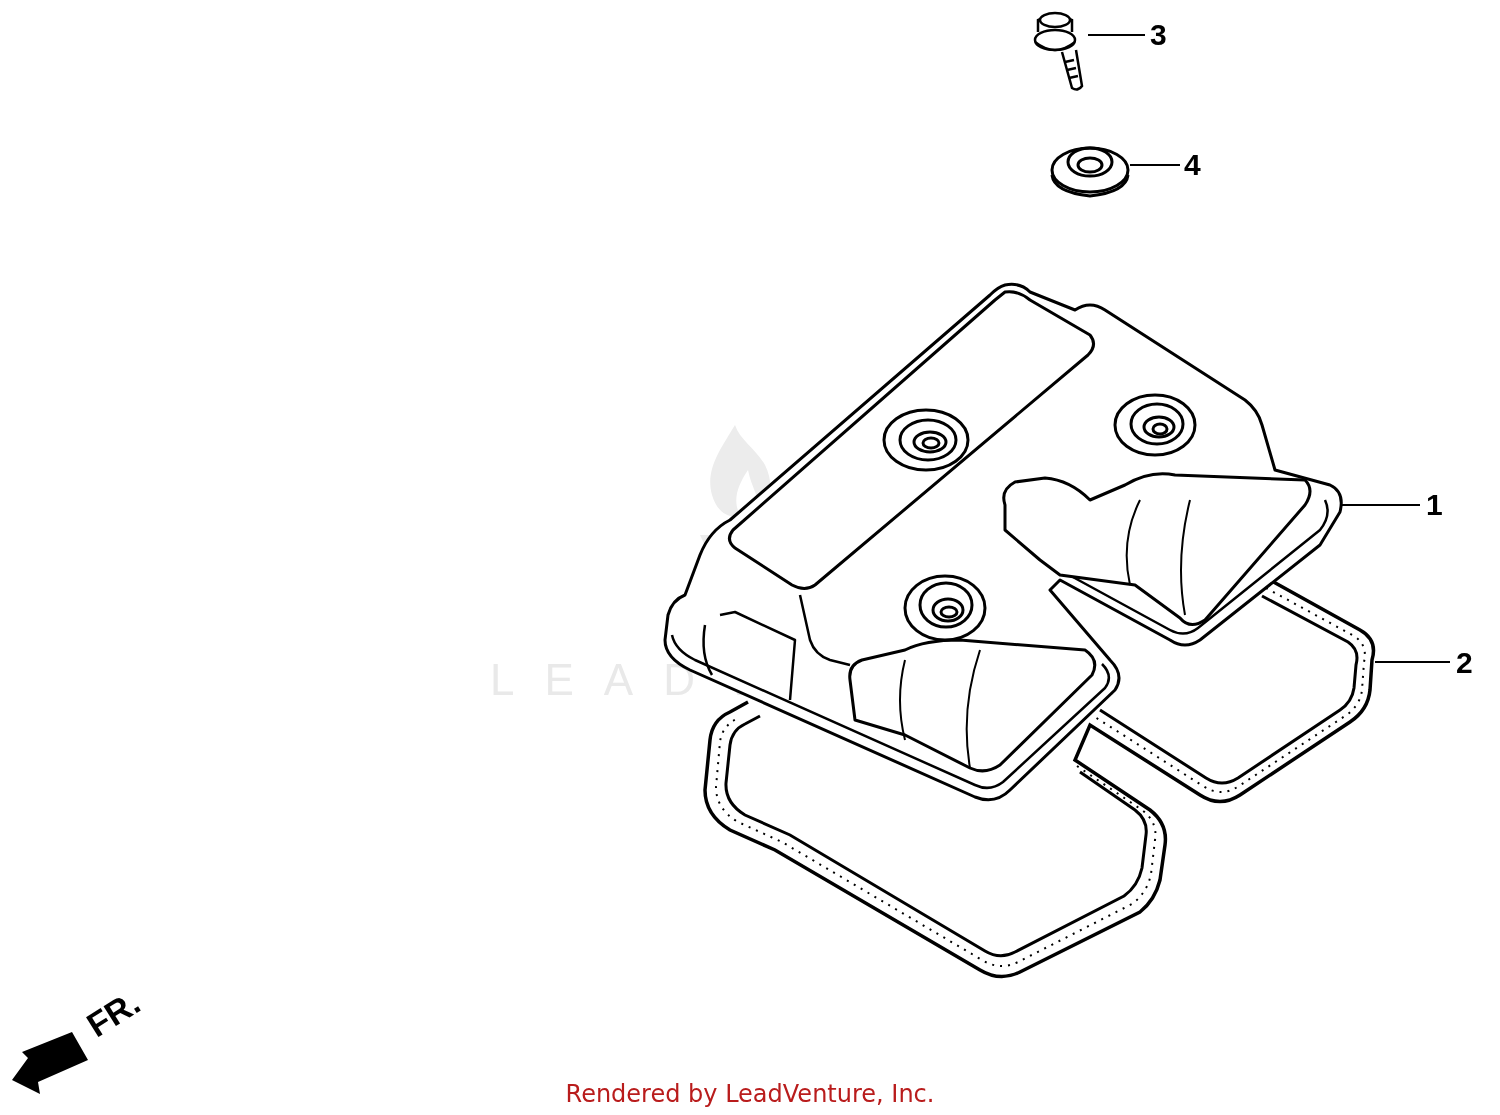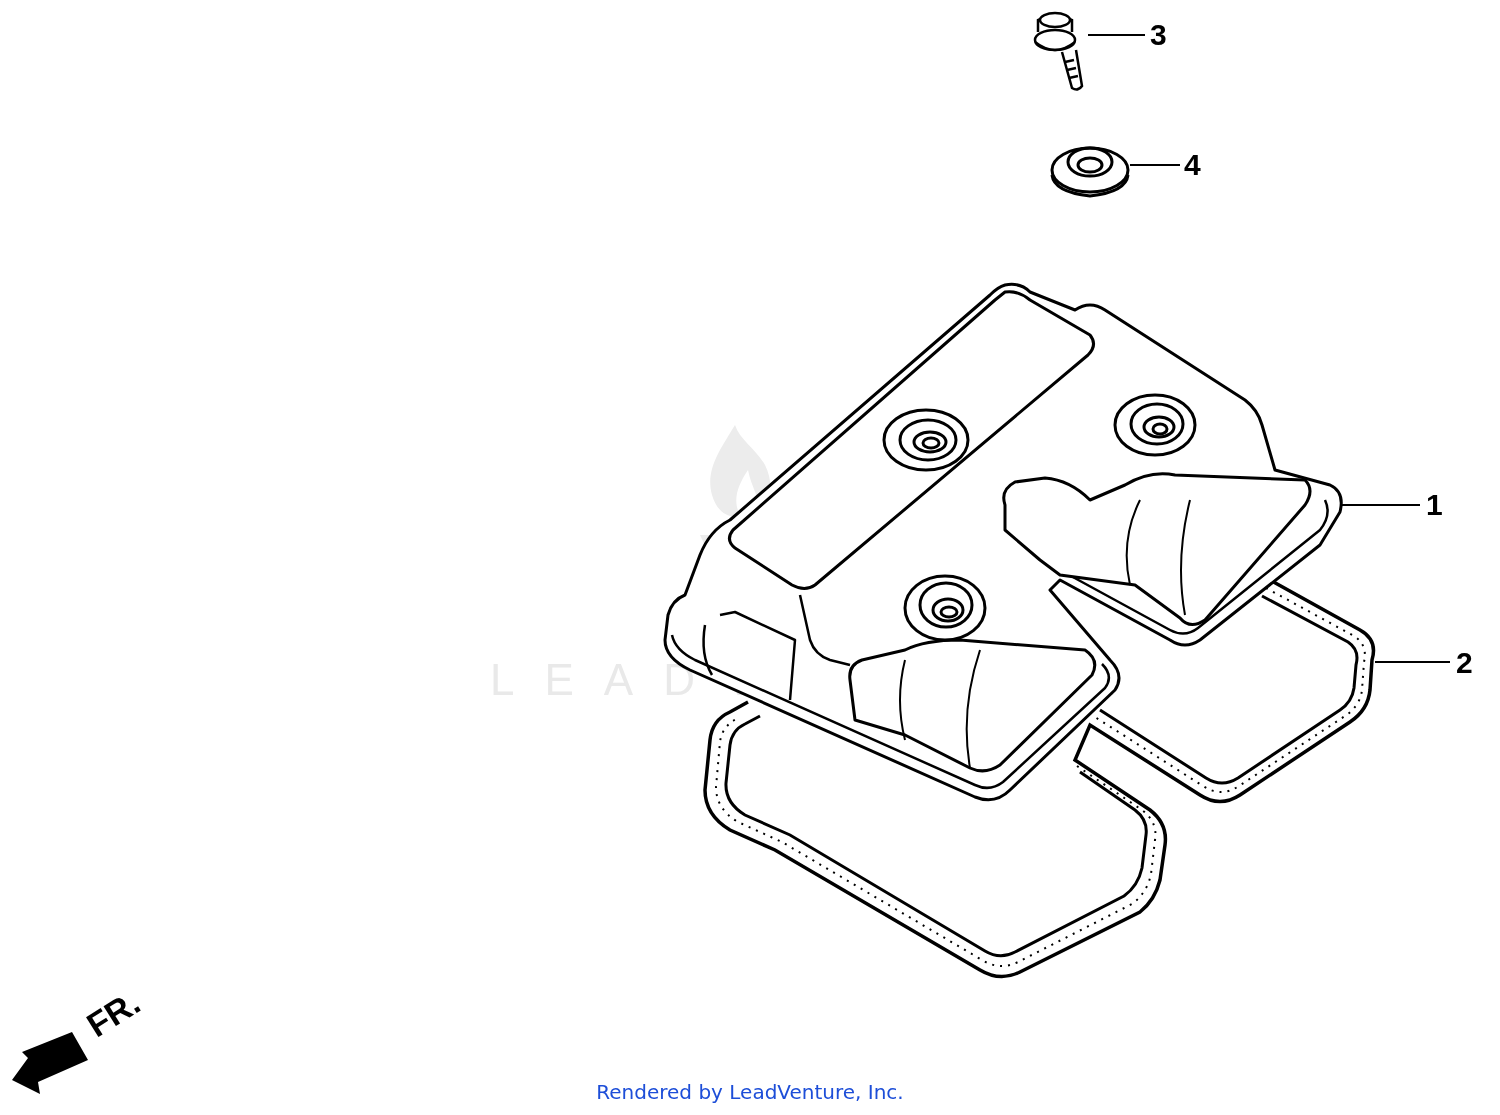--- a/index.html
+++ b/index.html
@@ -40,22 +40,22 @@
       color: #e9e9e9;
       white-space: nowrap;
     }
     .footer-credit {
       position: absolute;
       left: 0;
       width: 1500px;
       top: 1080px;
       text-align: center;
       font-family: "DejaVu Sans", sans-serif;
-      font-size: 20px;
-      color: #1d4ed8;
+      font-size: 24px;
+      color: #b91c1c;
     }
     .fr-label {
       position: absolute;
       left: 80px;
       top: 1012px;
       font-family: "Liberation Sans", sans-serif;
       font-weight: bold;
       font-size: 34px;
       color: #000;
       transform: rotate(-32deg);

